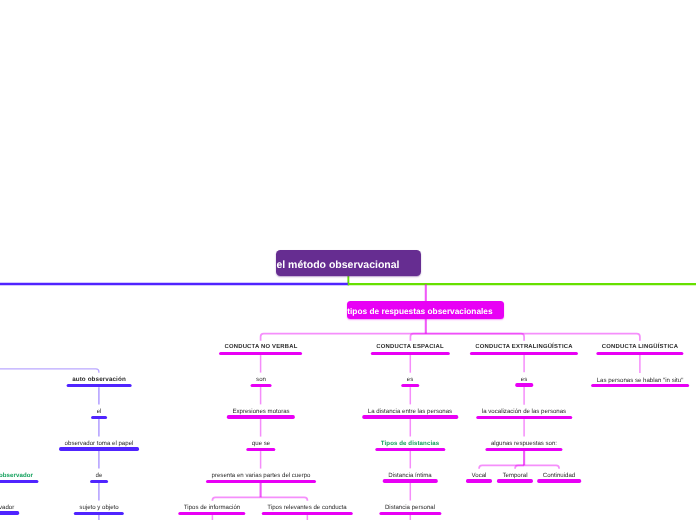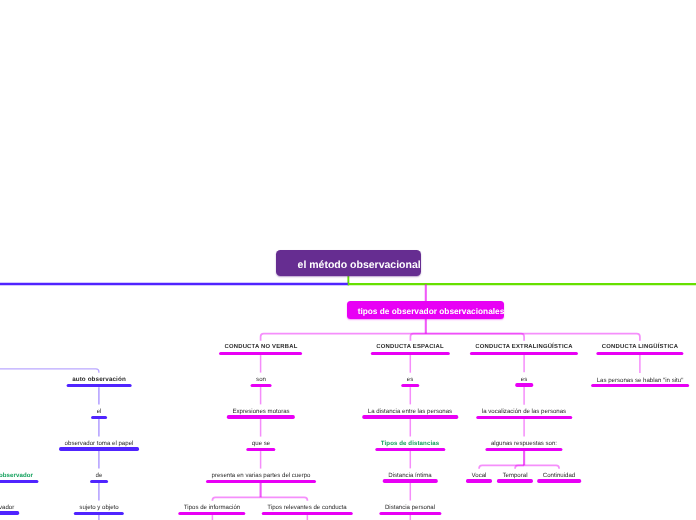--- a/index.html
+++ b/index.html
@@ -3,21 +3,21 @@
 <meta charset="utf-8">
 <style>
   html,body{margin:0;padding:0;background:#fff;}
   body{width:696px;height:520px;overflow:hidden;
        font-family:"Liberation Sans",sans-serif;
        -webkit-font-smoothing:antialiased;
        text-rendering:geometricPrecision;}
   #stage{position:relative;width:696px;height:520px;overflow:hidden;background:#fff;}
   svg.links{position:absolute;left:0;top:0;width:696px;height:520px;}
 
-  .pill{position:absolute;display:flex;align-items:center;justify-content:flex-end;
+  .pill{position:absolute;display:flex;align-items:center;justify-content:flex-start;
         color:#fff;font-weight:bold;box-sizing:border-box;}
   .pill.root{background:#662D91;border-radius:4.5px;font-size:10.5px;padding-top:4.4px;
              box-shadow:0 1px 1.5px rgba(102,45,145,.45);}
   .pill.sub{background:#E800F5;border-radius:3.5px;font-size:8.3px;padding-top:1.6px;
             box-shadow:0 1px 1.5px rgba(232,0,245,.4);}
 
   .lab{position:absolute;text-align:center;}
   .lab .t{white-space:nowrap;line-height:1;display:block;color:#2a2a2a;will-change:transform;
           position:absolute;left:0;bottom:2.2px;transform:translateX(-50%);}
   .lab .b{display:block;height:3.3px;border-radius:1.65px;position:absolute;
@@ -74,21 +74,21 @@
       <path d="M410.3 515.0 V521.0" stroke="#E800F5" stroke-width="1.5" stroke-opacity="0.45"></path>
 
     </g>
   </svg>
 
   <div class="pill root" style="left:276.4px;top:250.1px;width:144.3px;height:25.6px;">
     <span>el método observacional</span>
   </div>
 
   <div class="pill sub" style="left:347.3px;top:301.2px;width:157px;height:17.6px;">
-    <span>tipos de observador observacionales</span>
+    <span>tipos de respuestas observacionales</span>
   </div>
 
   <div class="lab body grn" style="left:16px;top:481.2px;">
     <span class="t">observador</span>
     <span class="b" style="background: rgb(80, 36, 255); width: 45.2031px;"></span>
   </div>
   <div class="lab body" style="left:-1.2px;top:513.1px;">
     <span class="t">observador</span>
     <span class="b" style="background: rgb(80, 36, 255); width: 41.6px;"></span>
   </div>

